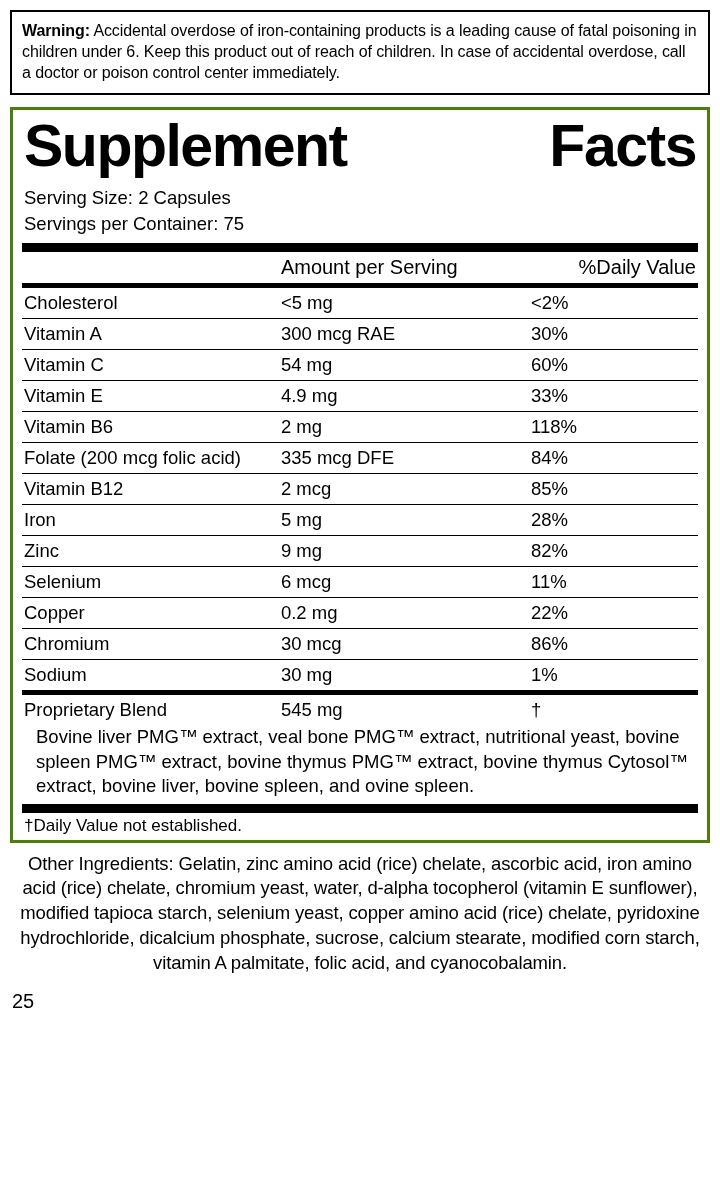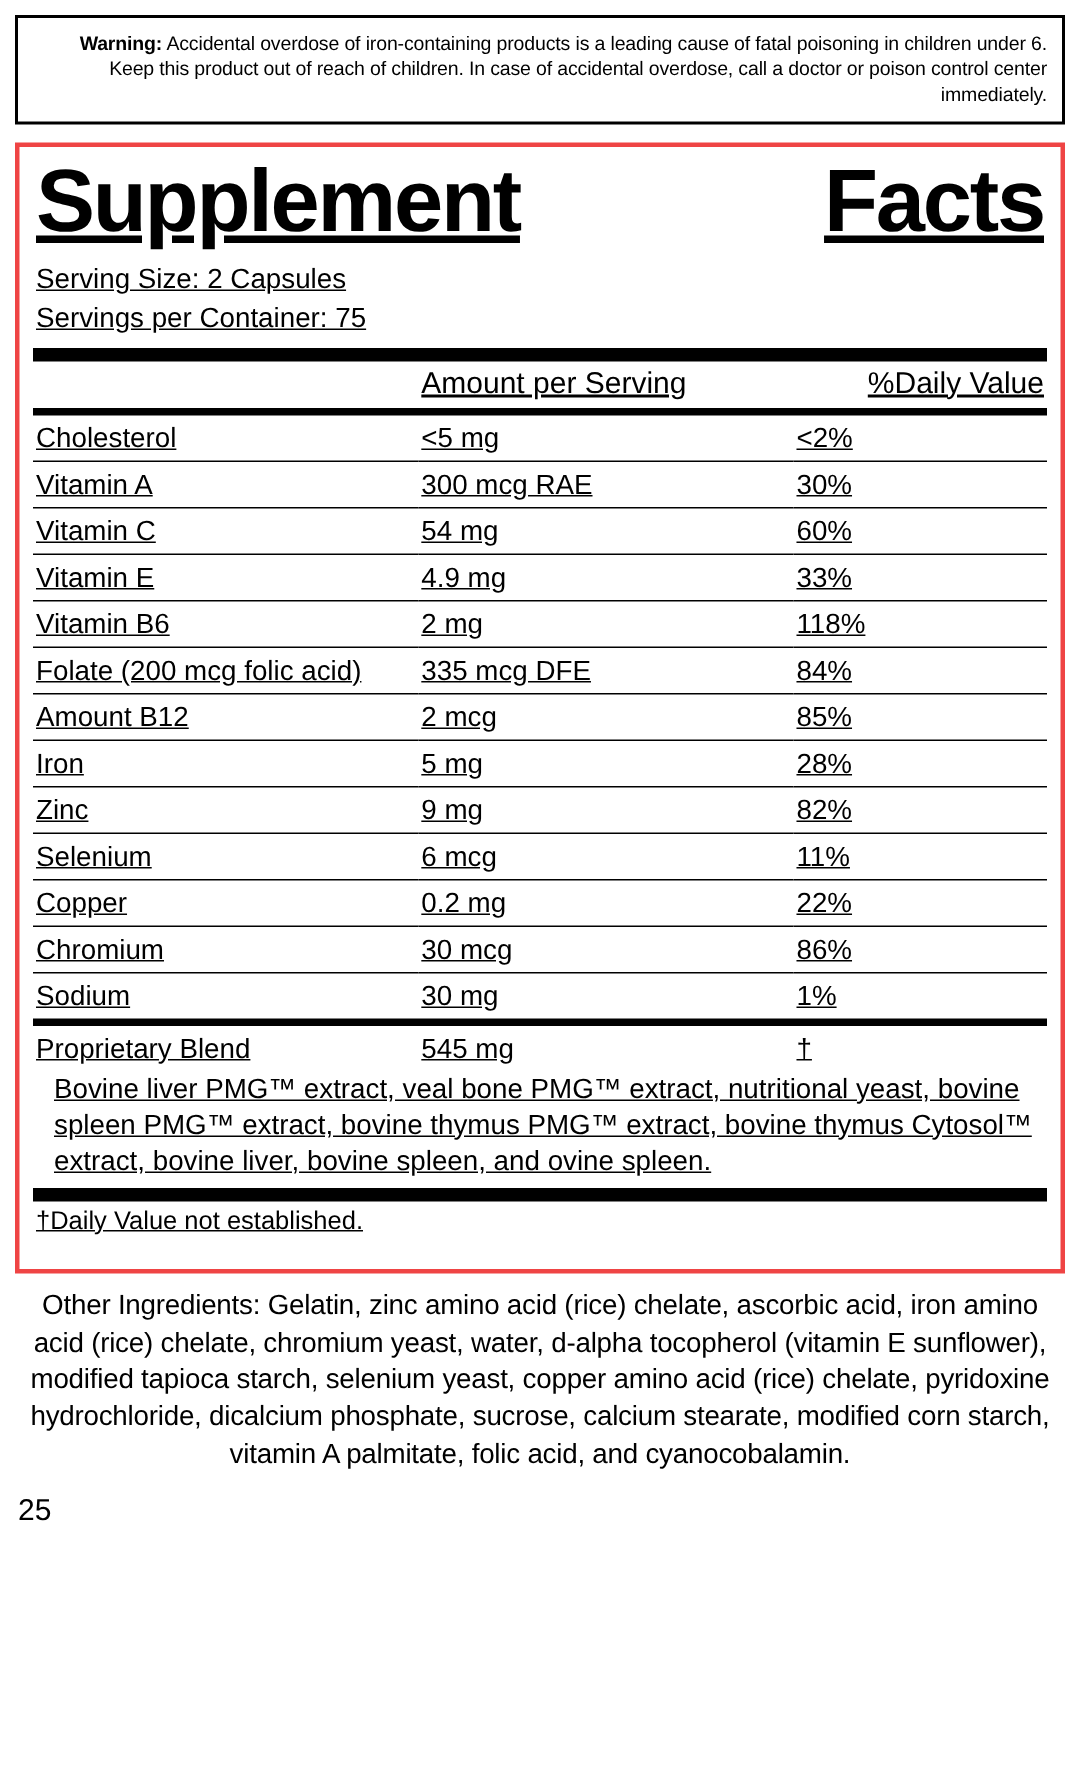--- a/index.html
+++ b/index.html
@@ -23,35 +23,33 @@
   }
 
   
   .warning-box {
     border: 2px solid #000;
     box-sizing: border-box;
     padding: 8px 10px 10px 10px;
     margin: 2px 0 12px 0;
   }
   .warning-text {
-    font-size: 13px;
+    font-size: 16px;
     line-height: 1.32;
     letter-spacing: -0.1px;
-    text-align: right;
   }
   .warning-text b {
     font-weight: bold;
   }
 
   
   .sf-panel {
-    border: 3px solid #ef4444;
+    border: 3px solid #4d7c0f;
     box-sizing: border-box;
-    padding: 4px 9px 20px 9px;
-    text-decoration: underline;
+    padding: 4px 9px 2px 9px;
   }
   .sf-title {
     font-family: "Liberation Sans", sans-serif;
     font-weight: bold;
     font-size: 59px;
     line-height: 0.98;
     letter-spacing: -1.5px;
     display: flex;
     justify-content: space-between;
     padding: 4px 2px 2px 2px;
@@ -189,21 +187,21 @@
           <td class="col-name">Vitamin B6</td>
           <td class="col-amount">2 mg</td>
           <td class="col-dv">118%</td>
         </tr>
         <tr class="row-line">
           <td class="col-name">Folate (200 mcg folic acid)</td>
           <td class="col-amount">335 mcg DFE</td>
           <td class="col-dv">84%</td>
         </tr>
         <tr class="row-line">
-          <td class="col-name">Amount B12</td>
+          <td class="col-name">Vitamin B12</td>
           <td class="col-amount">2 mcg</td>
           <td class="col-dv">85%</td>
         </tr>
         <tr class="row-line">
           <td class="col-name">Iron</td>
           <td class="col-amount">5 mg</td>
           <td class="col-dv">28%</td>
         </tr>
         <tr class="row-line">
           <td class="col-name">Zinc</td>

